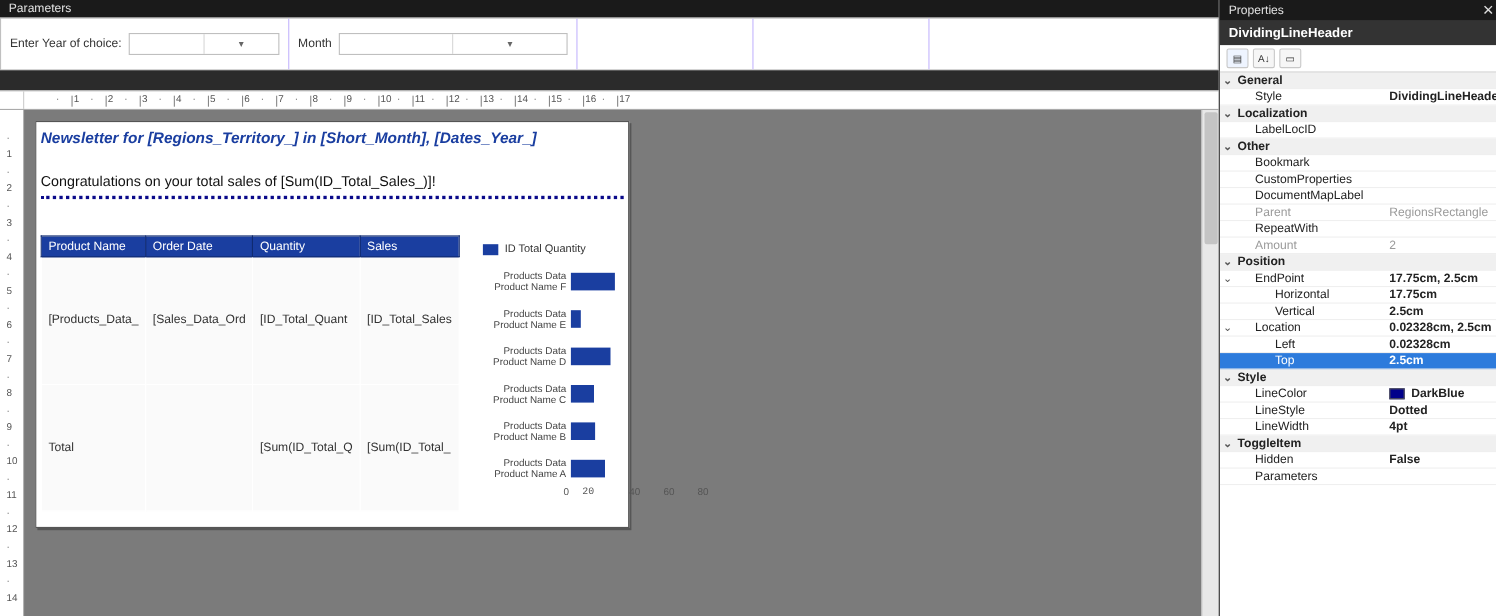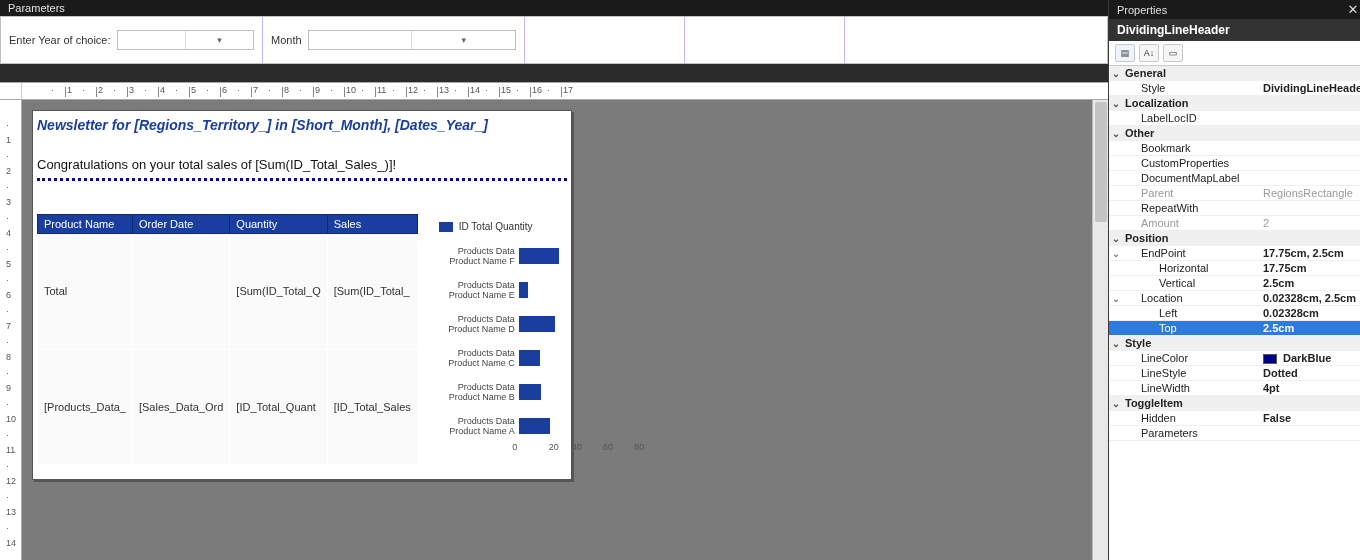--- a/index.html
+++ b/index.html
@@ -216,30 +216,30 @@
                 <thead>
                     <tr id="tbl-head">
                       <th>Product Name</th>
                       <th>Order Date</th>
                       <th>Quantity</th>
                       <th>Sales</th>
                     </tr>
                   </thead>
                 <tbody id="tbl-body">
                     <tr>
+                      <td>[Products_Data_</td>
+                      <td>[Sales_Data_Ord</td>
+                      <td>[ID_Total_Quant</td>
+                      <td>[ID_Total_Sales</td>
+                    </tr>
+                    <tr>
                       <td>Total</td>
                       <td></td>
                       <td>[Sum(ID_Total_Q</td>
                       <td>[Sum(ID_Total_</td>
-                    </tr>
-                    <tr>
-                      <td>[Products_Data_</td>
-                      <td>[Sales_Data_Ord</td>
-                      <td>[ID_Total_Quant</td>
-                      <td>[ID_Total_Sales</td>
                     </tr>
                   </tbody>
               </table>
               <div class="chart-card">
                 <div class="legend">
                   <span class="swatch"></span>
                   <span>ID Total Quantity</span>
                 </div>
                 <div class="chart-body" id="chart-body">
                     <div class="bar-row">
@@ -274,21 +274,21 @@
                     </div>
                     <div class="bar-row">
                       <div class="bar-label">Products Data<br>Product Name  A</div>
                       <div class="bar-track">
                         <div class="bar-fill" style="width: 75.5556%;"></div>
                       </div>
                     </div>
                   </div>
                 <div class="x-axis" id="x-axis">
                     <span style="left: 0px;">0</span>
-                    <span style="left: 39px;">20</span>
+                    <span style="left: 20px; font-family: Liberation Mono, monospace;">20</span>
                     <span style="left: 62.2222px;">40</span>
                     <span style="left: 93.3333px;">60</span>
                     <span style="left: 124.444px;">80</span>
                   </div>
               </div>
             </div>
           </div>
         </div>
         <div class="canvas-scroll">
           <div class="thumb"></div>

